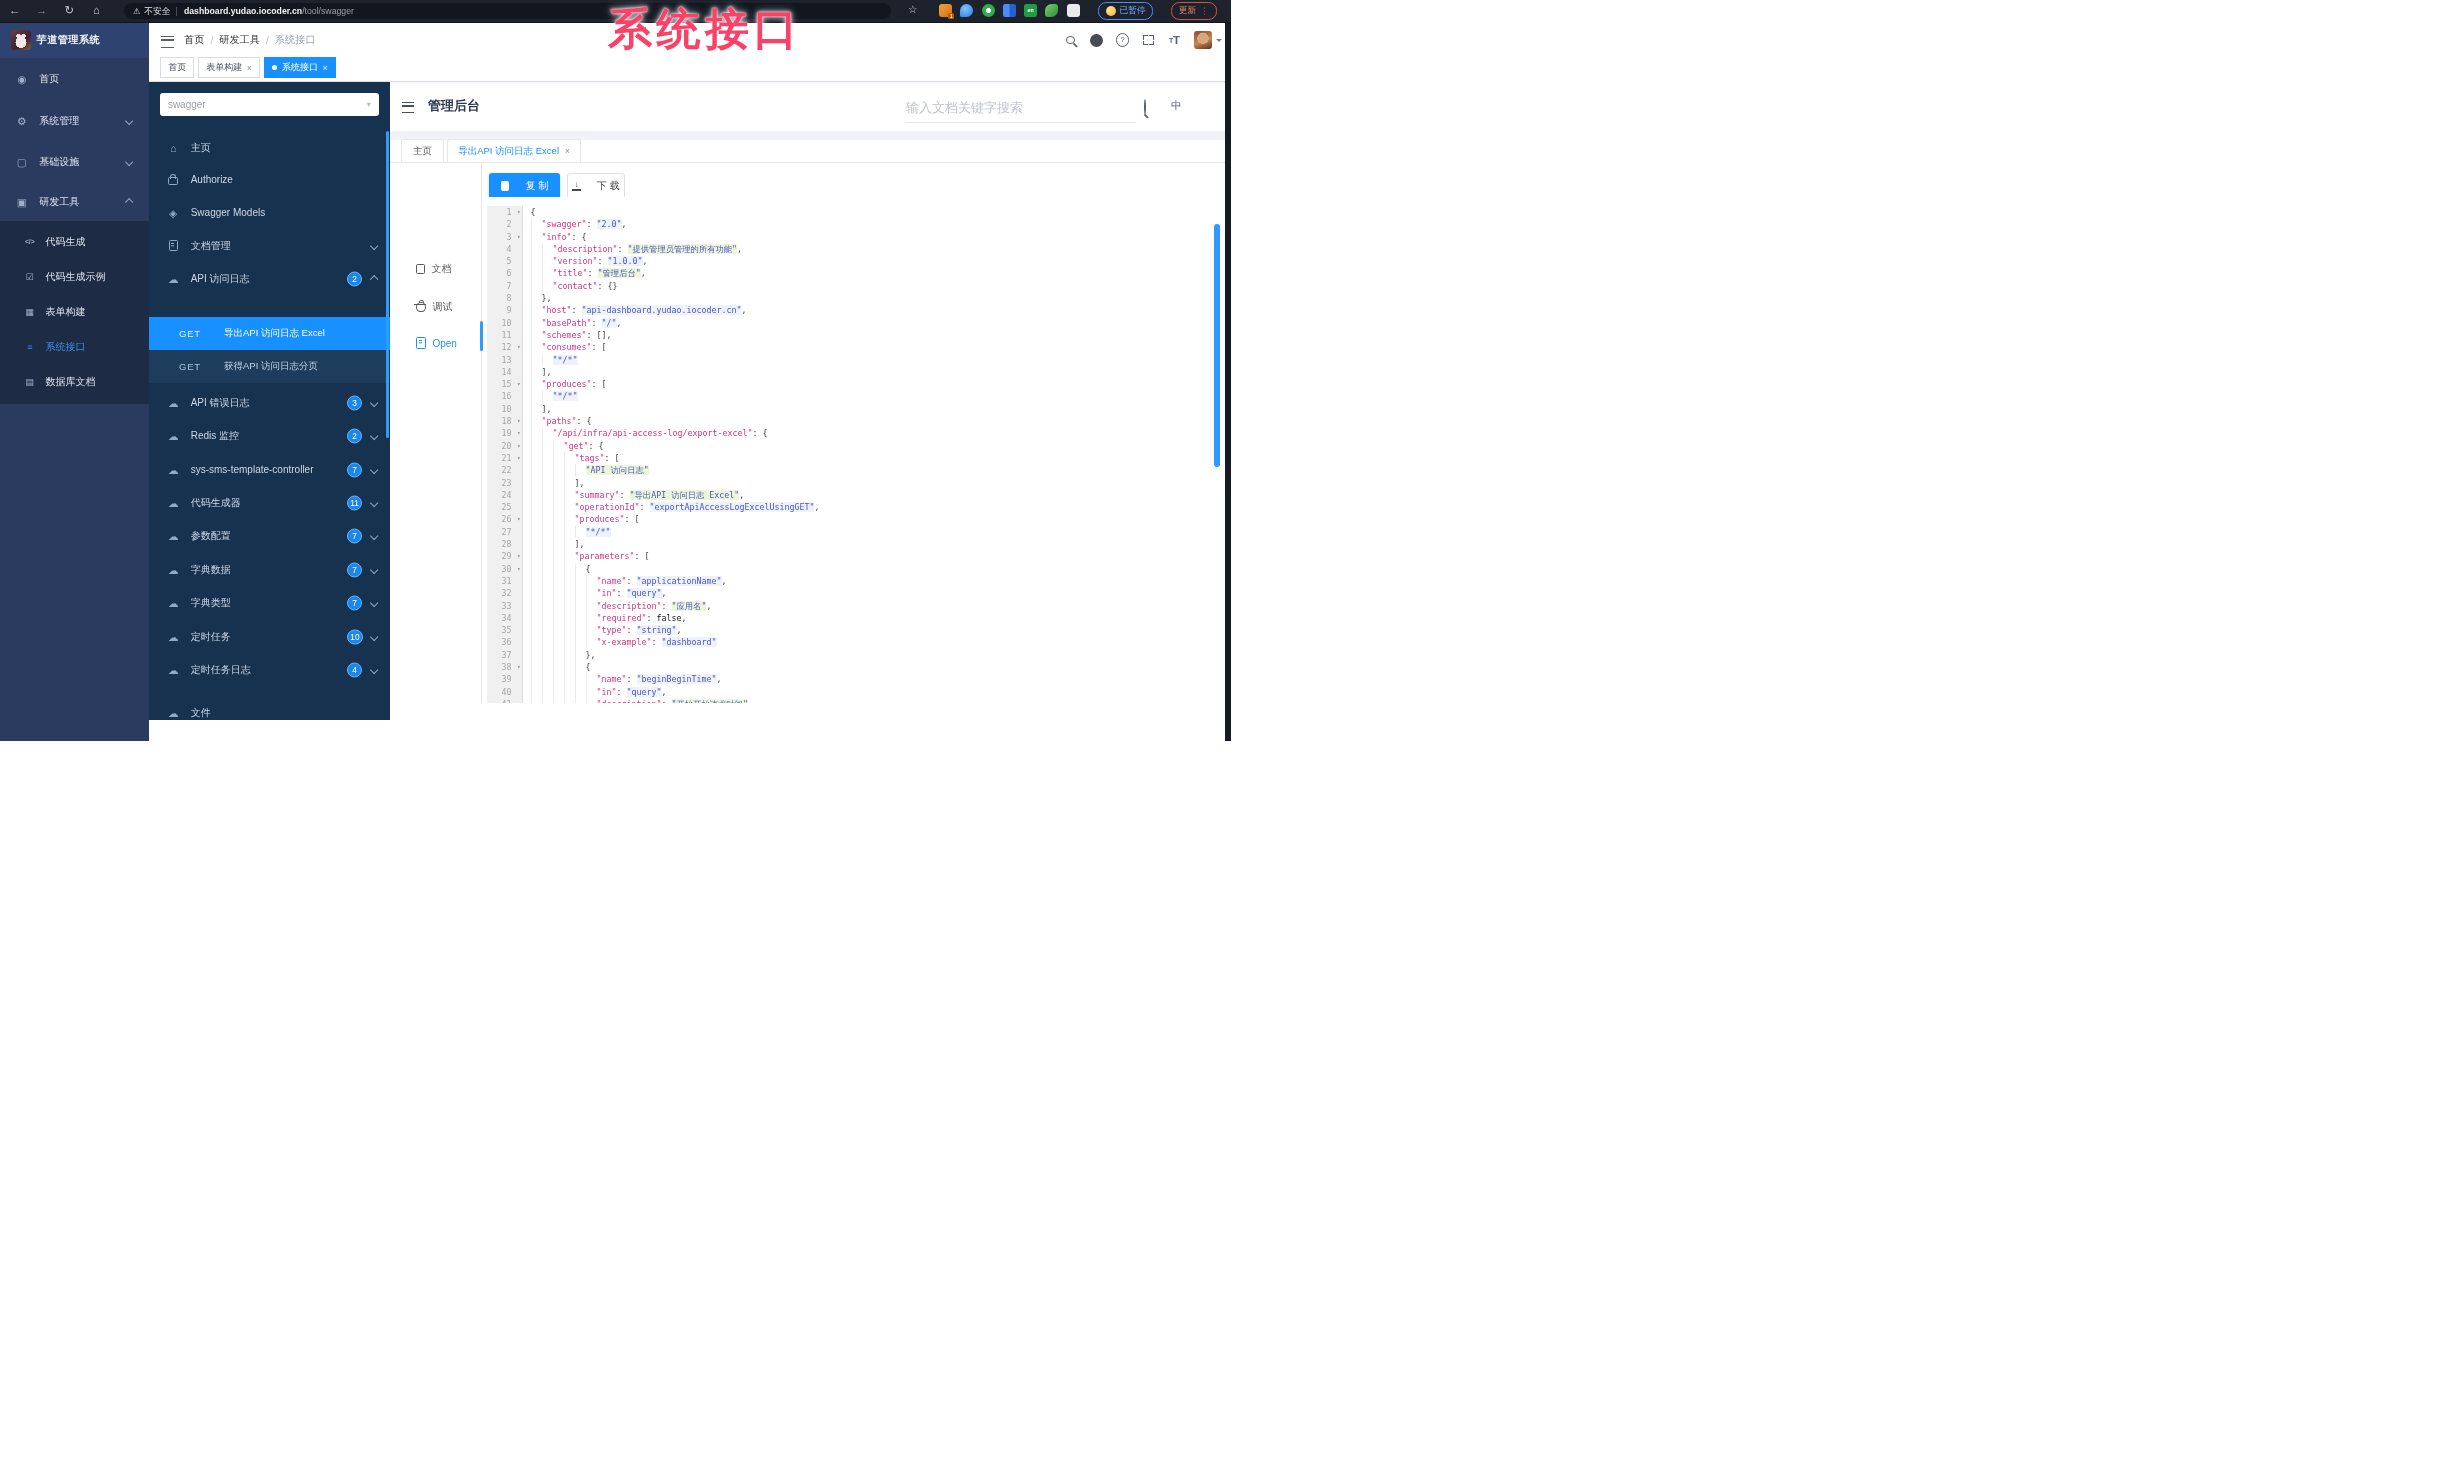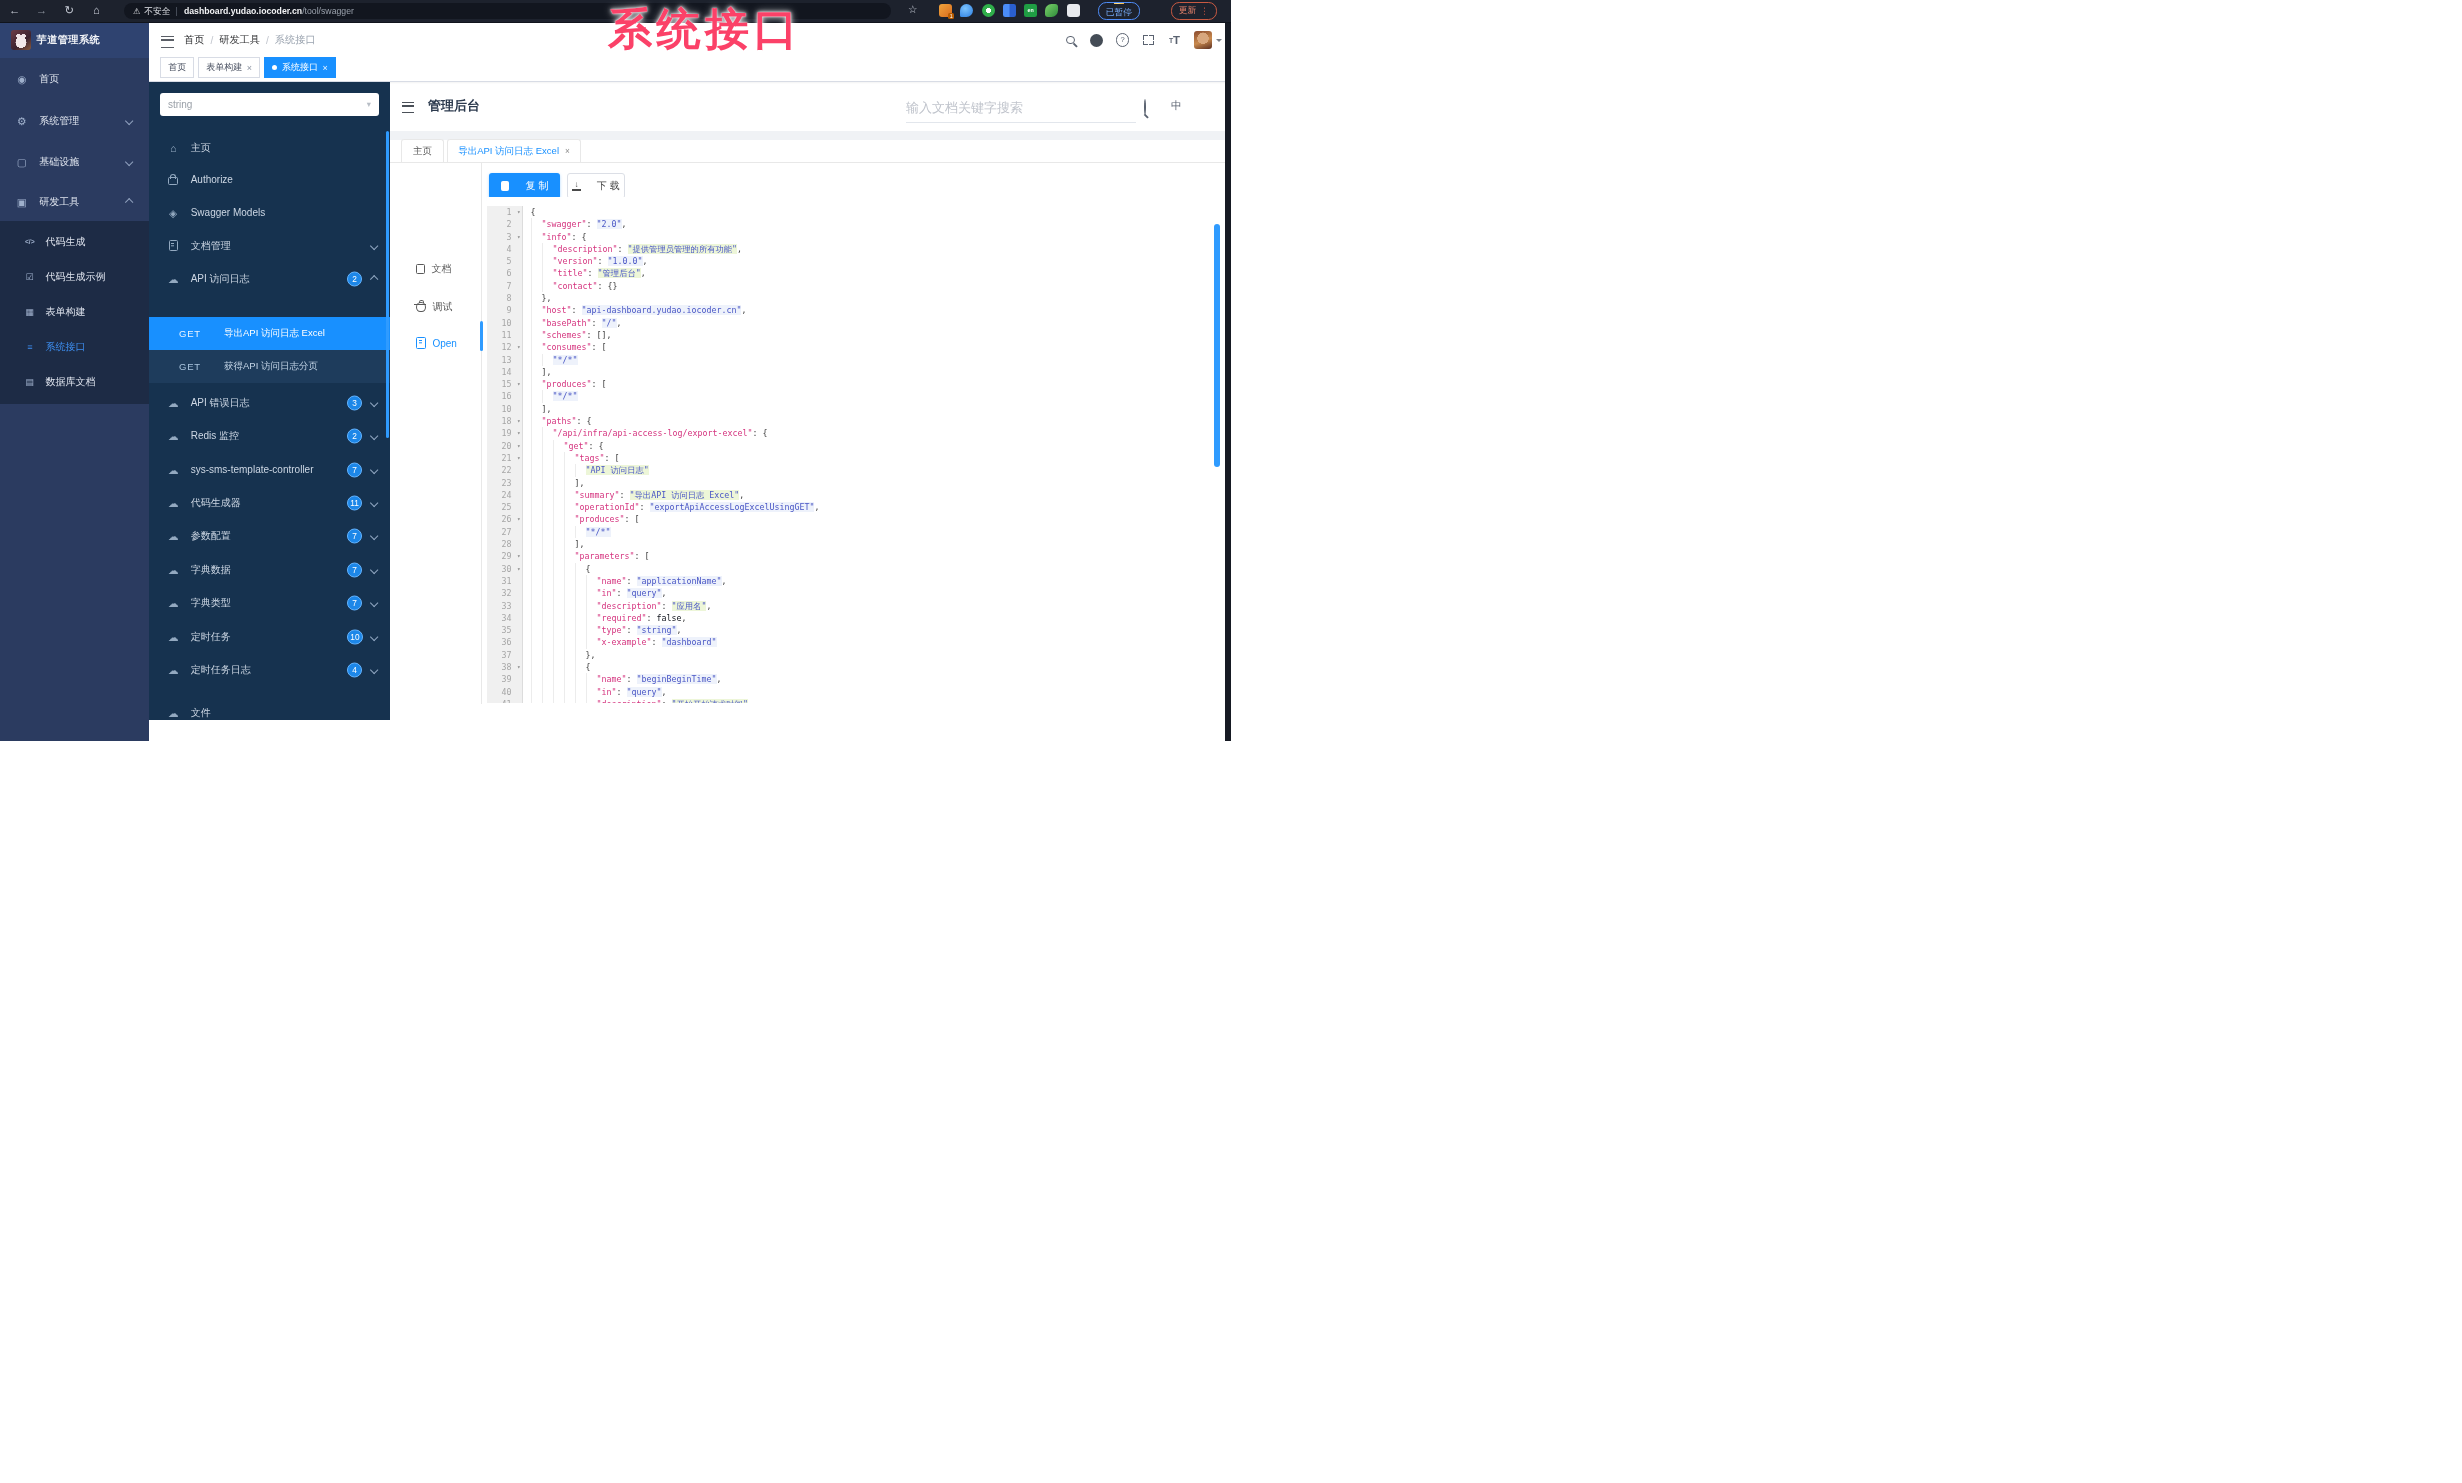--- a/index.html
+++ b/index.html
@@ -12,21 +12,21 @@
   .omnibox .sec{color:#e3e5ea;margin-right:6px;}
   .omnibox .sep{width:0.8px;height:9px;background:#454b57;margin-right:6.8px;}
   .omnibox .host{color:#f2f3f5;font-weight:bold;}
   .omnibox .path{color:#9aa1ac;}
   .star{position:absolute;left:908px;top:3px;color:#c7ccd6;font-size:10.6px;}
   .exts{position:absolute;left:939px;top:3.8px;display:flex;gap:8.3px;align-items:center;}
   .ext{width:13px;height:13px;border-radius:3px;position:relative;flex:0 0 auto;}
   .ext .blabel{position:absolute;right:-2.3px;bottom:-2.3px;background:#b85c00;color:#fff;font-size:5.3px;line-height:6px;padding:0 1.5px;border-radius:1.5px;}
   .ext .elabel{position:absolute;left:50%;top:50%;transform:translate(-50%,-50%);color:#fff;font-size:5.3px;font-weight:bold;}
   .pill{position:absolute;top:2.3px;height:16px;border-radius:8.3px;display:flex;align-items:center;font-size:8.7px;padding:0 6.8px;gap:3.8px;}
-  .pill.paused{left:1098px;border:1.1px solid #4f8df7;color:#7ab0ff;flex-direction:column;}
+  .pill.paused{left:1098px;border:1.1px solid #4f8df7;color:#7ab0ff;}
   .pill .emoji{width:10px;height:10px;border-radius:50%;background:radial-gradient(circle at 35% 35%,#ffe08a,#f7b63c);}
   .pill.update{left:1171px;border:1.1px solid #c95a42;color:#e5826a;}
   .pill .dots{color:#d2563f;font-size:9px;}
   
   .watermark{position:absolute;left:523px;top:0px;width:364px;text-align:center;z-index:60;pointer-events:none;
     font-size:44px;font-weight:bold;letter-spacing:4.5px;color:#fb4168;
     text-shadow:0 0 1.5px #fff,0 0 4.5px rgba(255,255,255,.9),0 0 9px rgba(255,255,255,.7);}
   
   .sidebar{position:absolute;left:0;top:22px;width:149px;height:719px;background:#2b3b60;z-index:2;}
   .logo{height:36px;display:flex;align-items:center;gap:6px;padding-left:10.6px;background:#2f4370;}
@@ -283,21 +283,21 @@
       </div>
       <div class="ptab active">
         <span class="dot"></span>
         <span>系统接口</span>
         <span class="x">×</span>
       </div>
     </div>
 
   <aside class="sw-side">
     <div class="sw-select">
-      <span>string</span>
+      <span>swagger</span>
       <span class="caret">▾</span>
     </div>
     <div id="sw-menu">
         <div class="sw-item" style="top: 49px;">
           <span class="ic">⌂</span>
           <span>主页</span>
         </div>
         <div class="sw-item" style="top: 81px;">
           <span class="ic">
             <span style="display:inline-block;width:7.6px;height:6px;border:1.1px solid #93a9c0;border-radius:1.5px;position:relative;margin-top:3.8px;">

